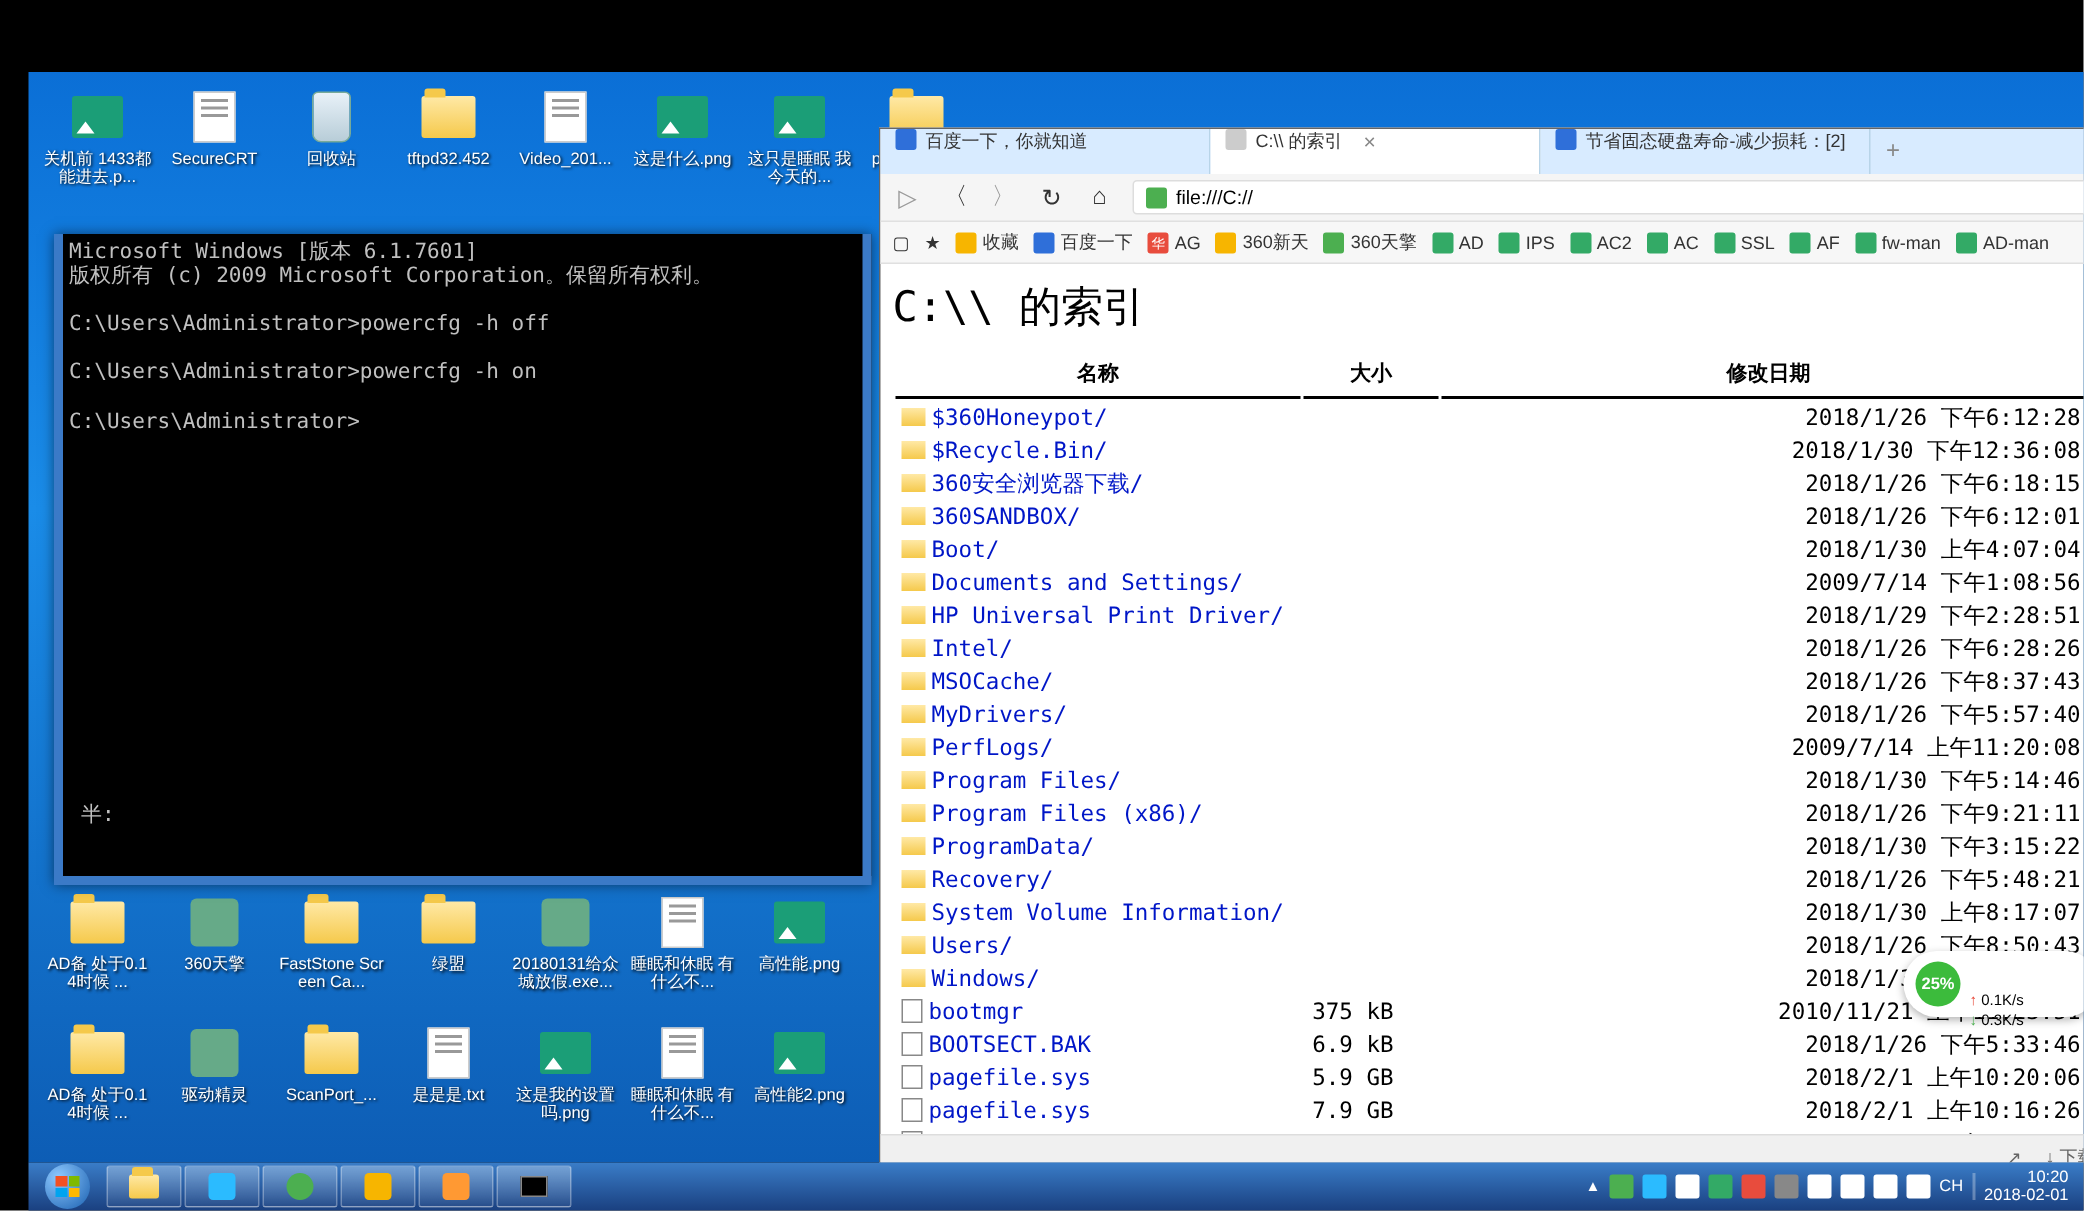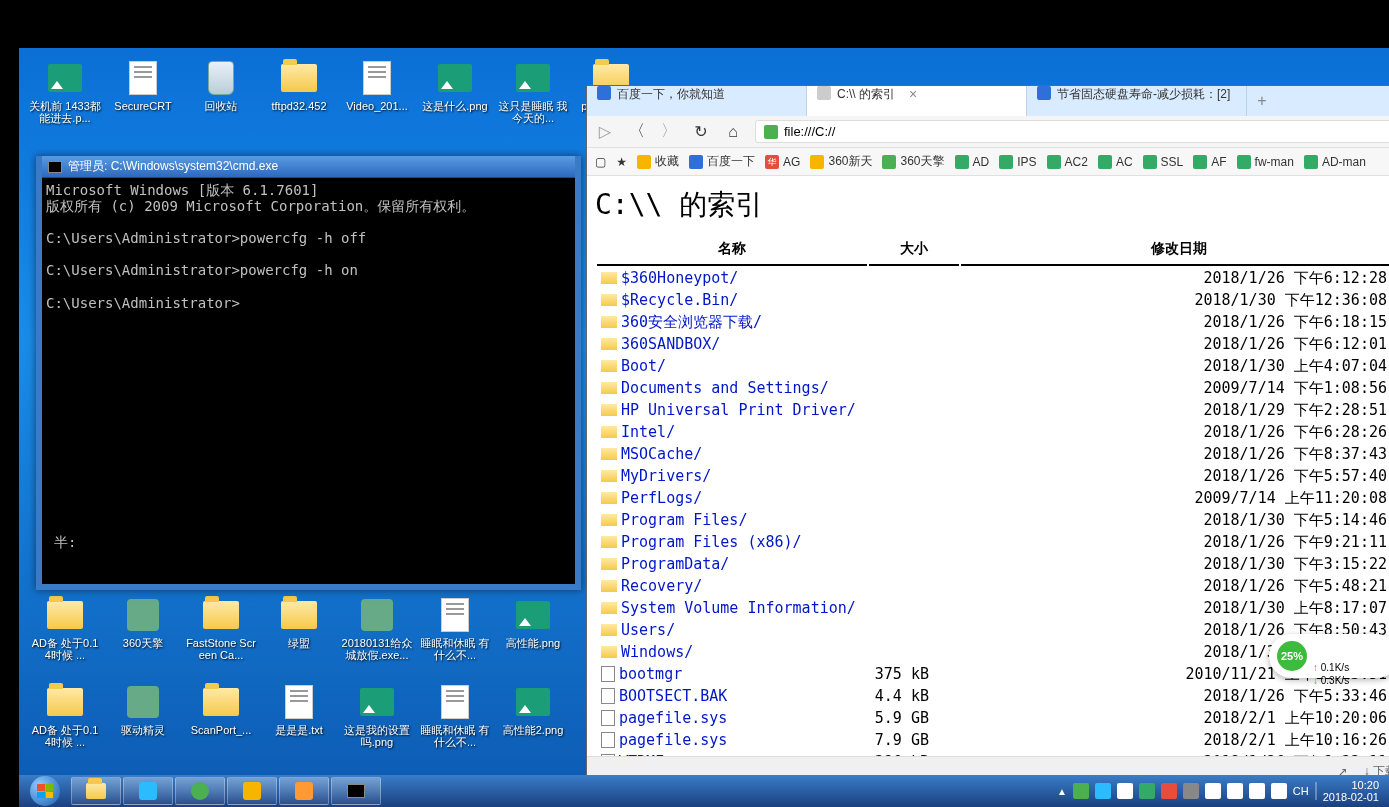--- a/index.html
+++ b/index.html
@@ -404,24 +404,20 @@
       </div>
       <div class="desktop-icon">
         <div class="ico">
           <div class="img-ico"></div>
         </div>
         <div class="label">高性能2.png</div>
       </div>
     </div>
 
   <div class="cmd-window">
-    <div class="cmd-title">
-      <span class="ico"></span>
-      <span>管理员: C:\Windows\system32\cmd.exe</span>
-    </div>
     <div class="cmd-body">Microsoft Windows [版本 6.1.7601]
 版权所有 (c) 2009 Microsoft Corporation。保留所有权利。
 
 C:\Users\Administrator&gt;powercfg -h off
 
 C:\Users\Administrator&gt;powercfg -h on
 
 C:\Users\Administrator&gt;</div>
     <div class="cmd-bottom">半:</div>
   </div>
@@ -671,21 +667,21 @@
                 <span>bootmgr</span>
               </td>
               <td class="size">375 kB</td>
               <td class="date">2010/11/21 上午11:23:51</td>
             </tr>
             <tr>
               <td class="name">
                 <span class="file-mini"></span>
                 <span>BOOTSECT.BAK</span>
               </td>
-              <td class="size">4.4 kB</td>
+              <td class="size">6.9 kB</td>
               <td class="date">2018/1/26 下午5:33:46</td>
             </tr>
             <tr>
               <td class="name">
                 <span class="file-mini"></span>
                 <span>pagefile.sys</span>
               </td>
               <td class="size">5.9 GB</td>
               <td class="date">2018/2/1 上午10:20:06</td>
             </tr>

